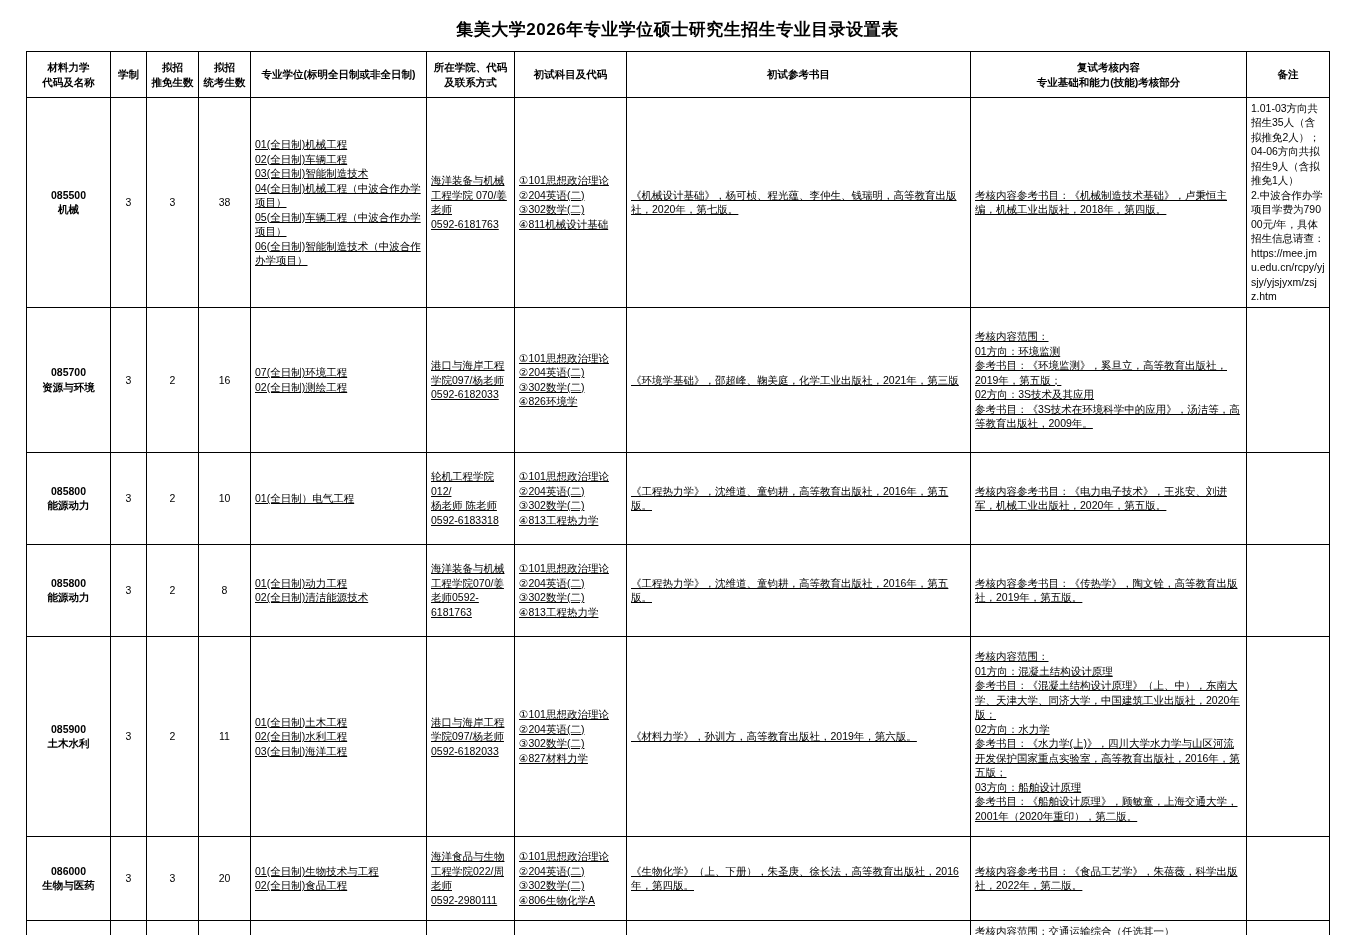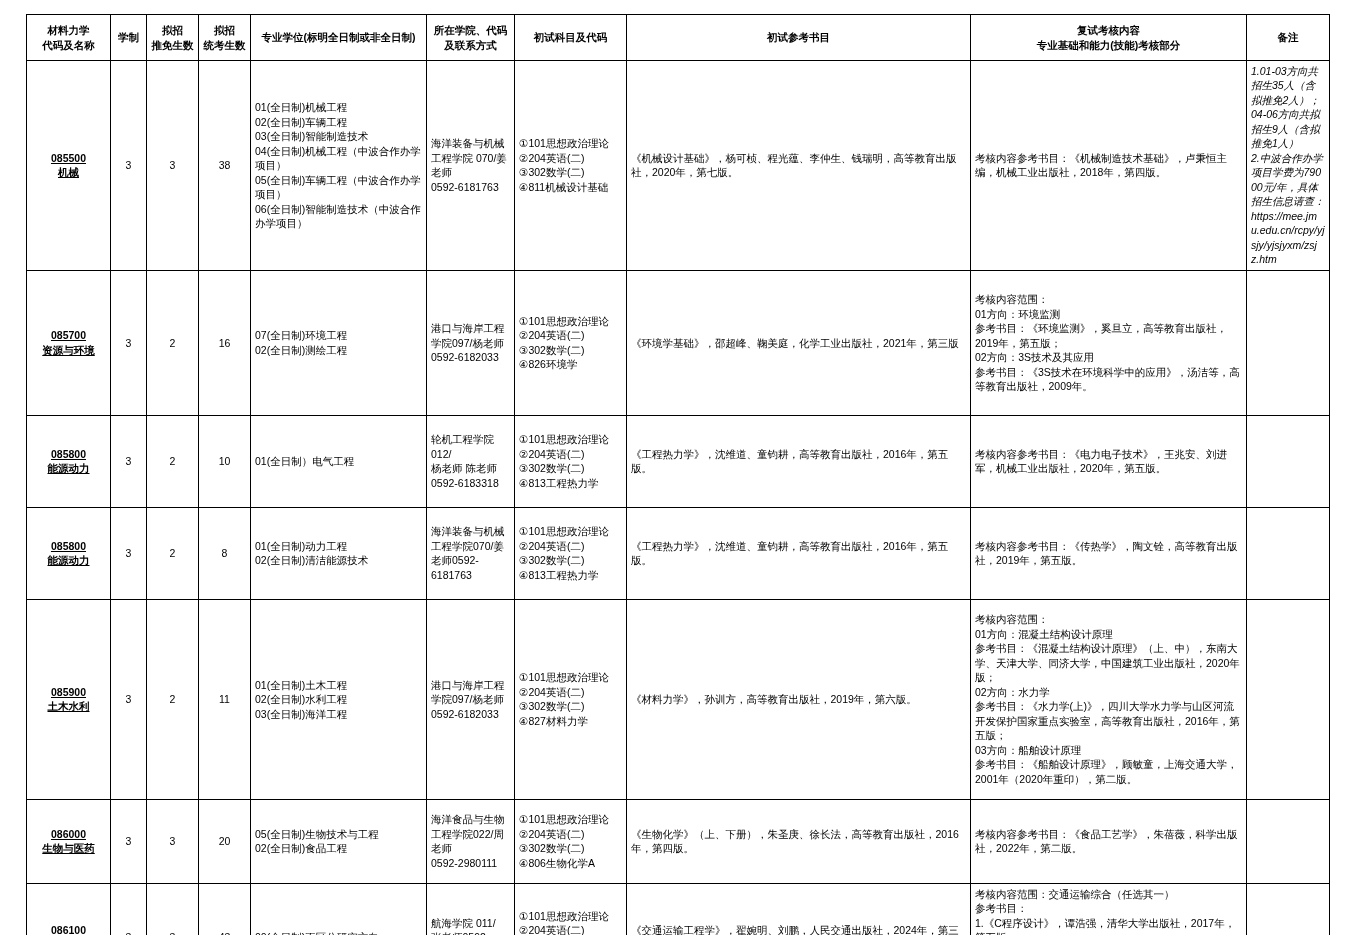--- a/index.html
+++ b/index.html
@@ -43,58 +43,58 @@
     font-size: 11px;
     line-height: 1.35;
     padding: 6px 3px;
     height: 46px;
   }
   td.c-center {
     text-align: center;
   }
   td.c-left {
     text-align: left;
+    text-decoration: underline;
   }
   .code-cell {
     font-weight: bold;
     font-size: 11px;
     line-height: 1.5;
     text-align: center;
-    text-decoration: underline;
   }
   .nowrap-pre {
     white-space: pre-line;
   }
   .tiny {
     font-size: 10px;
     line-height: 1.45;
   }
   .remark {
     font-size: 10px;
     line-height: 1.5;
     text-align: left;
     word-break: break-all;
-    font-style: italic;
   }
   col.w-code      { width: 84px; }
   col.w-years     { width: 36px; }
   col.w-exempt    { width: 52px; }
   col.w-plan      { width: 52px; }
   col.w-dir       { width: 176px; }
   col.w-college   { width: 88px; }
   col.w-subject   { width: 112px; }
   col.w-books     { width: 344px; }
   col.w-retest    { width: 276px; }
   col.w-remark    { width: 83px; }
 </style>
 </head>
 <body>
 
 <div class="page">
 
+  <div class="doc-title">集美大学2026年专业学位硕士研究生招生专业目录设置表</div>
 
   <table class="catalog">
     <colgroup>
       <col class="w-code">
         <col class="w-years">
         <col class="w-exempt">
         <col class="w-plan">
       <col class="w-dir">
         <col class="w-college">
         <col class="w-subject">
@@ -232,21 +232,21 @@
 参考书目：《船舶设计原理》，顾敏童，上海交通大学，2001年（2020年重印），第二版。</td>
         <td class="remark nowrap-pre"></td>
       </tr>
 
       <tr style="height:84px;">
         <td class="code-cell nowrap-pre">086000
 生物与医药</td>
         <td class="c-center">3</td>
         <td class="c-center">3</td>
         <td class="c-center">20</td>
-        <td class="c-left nowrap-pre tiny">05(全日制)生物技术与工程
+        <td class="c-left nowrap-pre tiny">01(全日制)生物技术与工程
 02(全日制)食品工程</td>
         <td class="c-left nowrap-pre tiny">海洋食品与生物工程学院022/周老师
 0592-2980111</td>
         <td class="c-left nowrap-pre tiny">①101思想政治理论
 ②204英语(二)
 ③302数学(二)
 ④806生物化学A</td>
         <td class="c-left">《生物化学》（上、下册），朱圣庚、徐长法，高等教育出版社，2016年，第四版。</td>
         <td class="c-left nowrap-pre">考核内容参考书目：《食品工艺学》，朱蓓薇，科学出版社，2022年，第二版。</td>
         <td class="remark nowrap-pre"></td>

